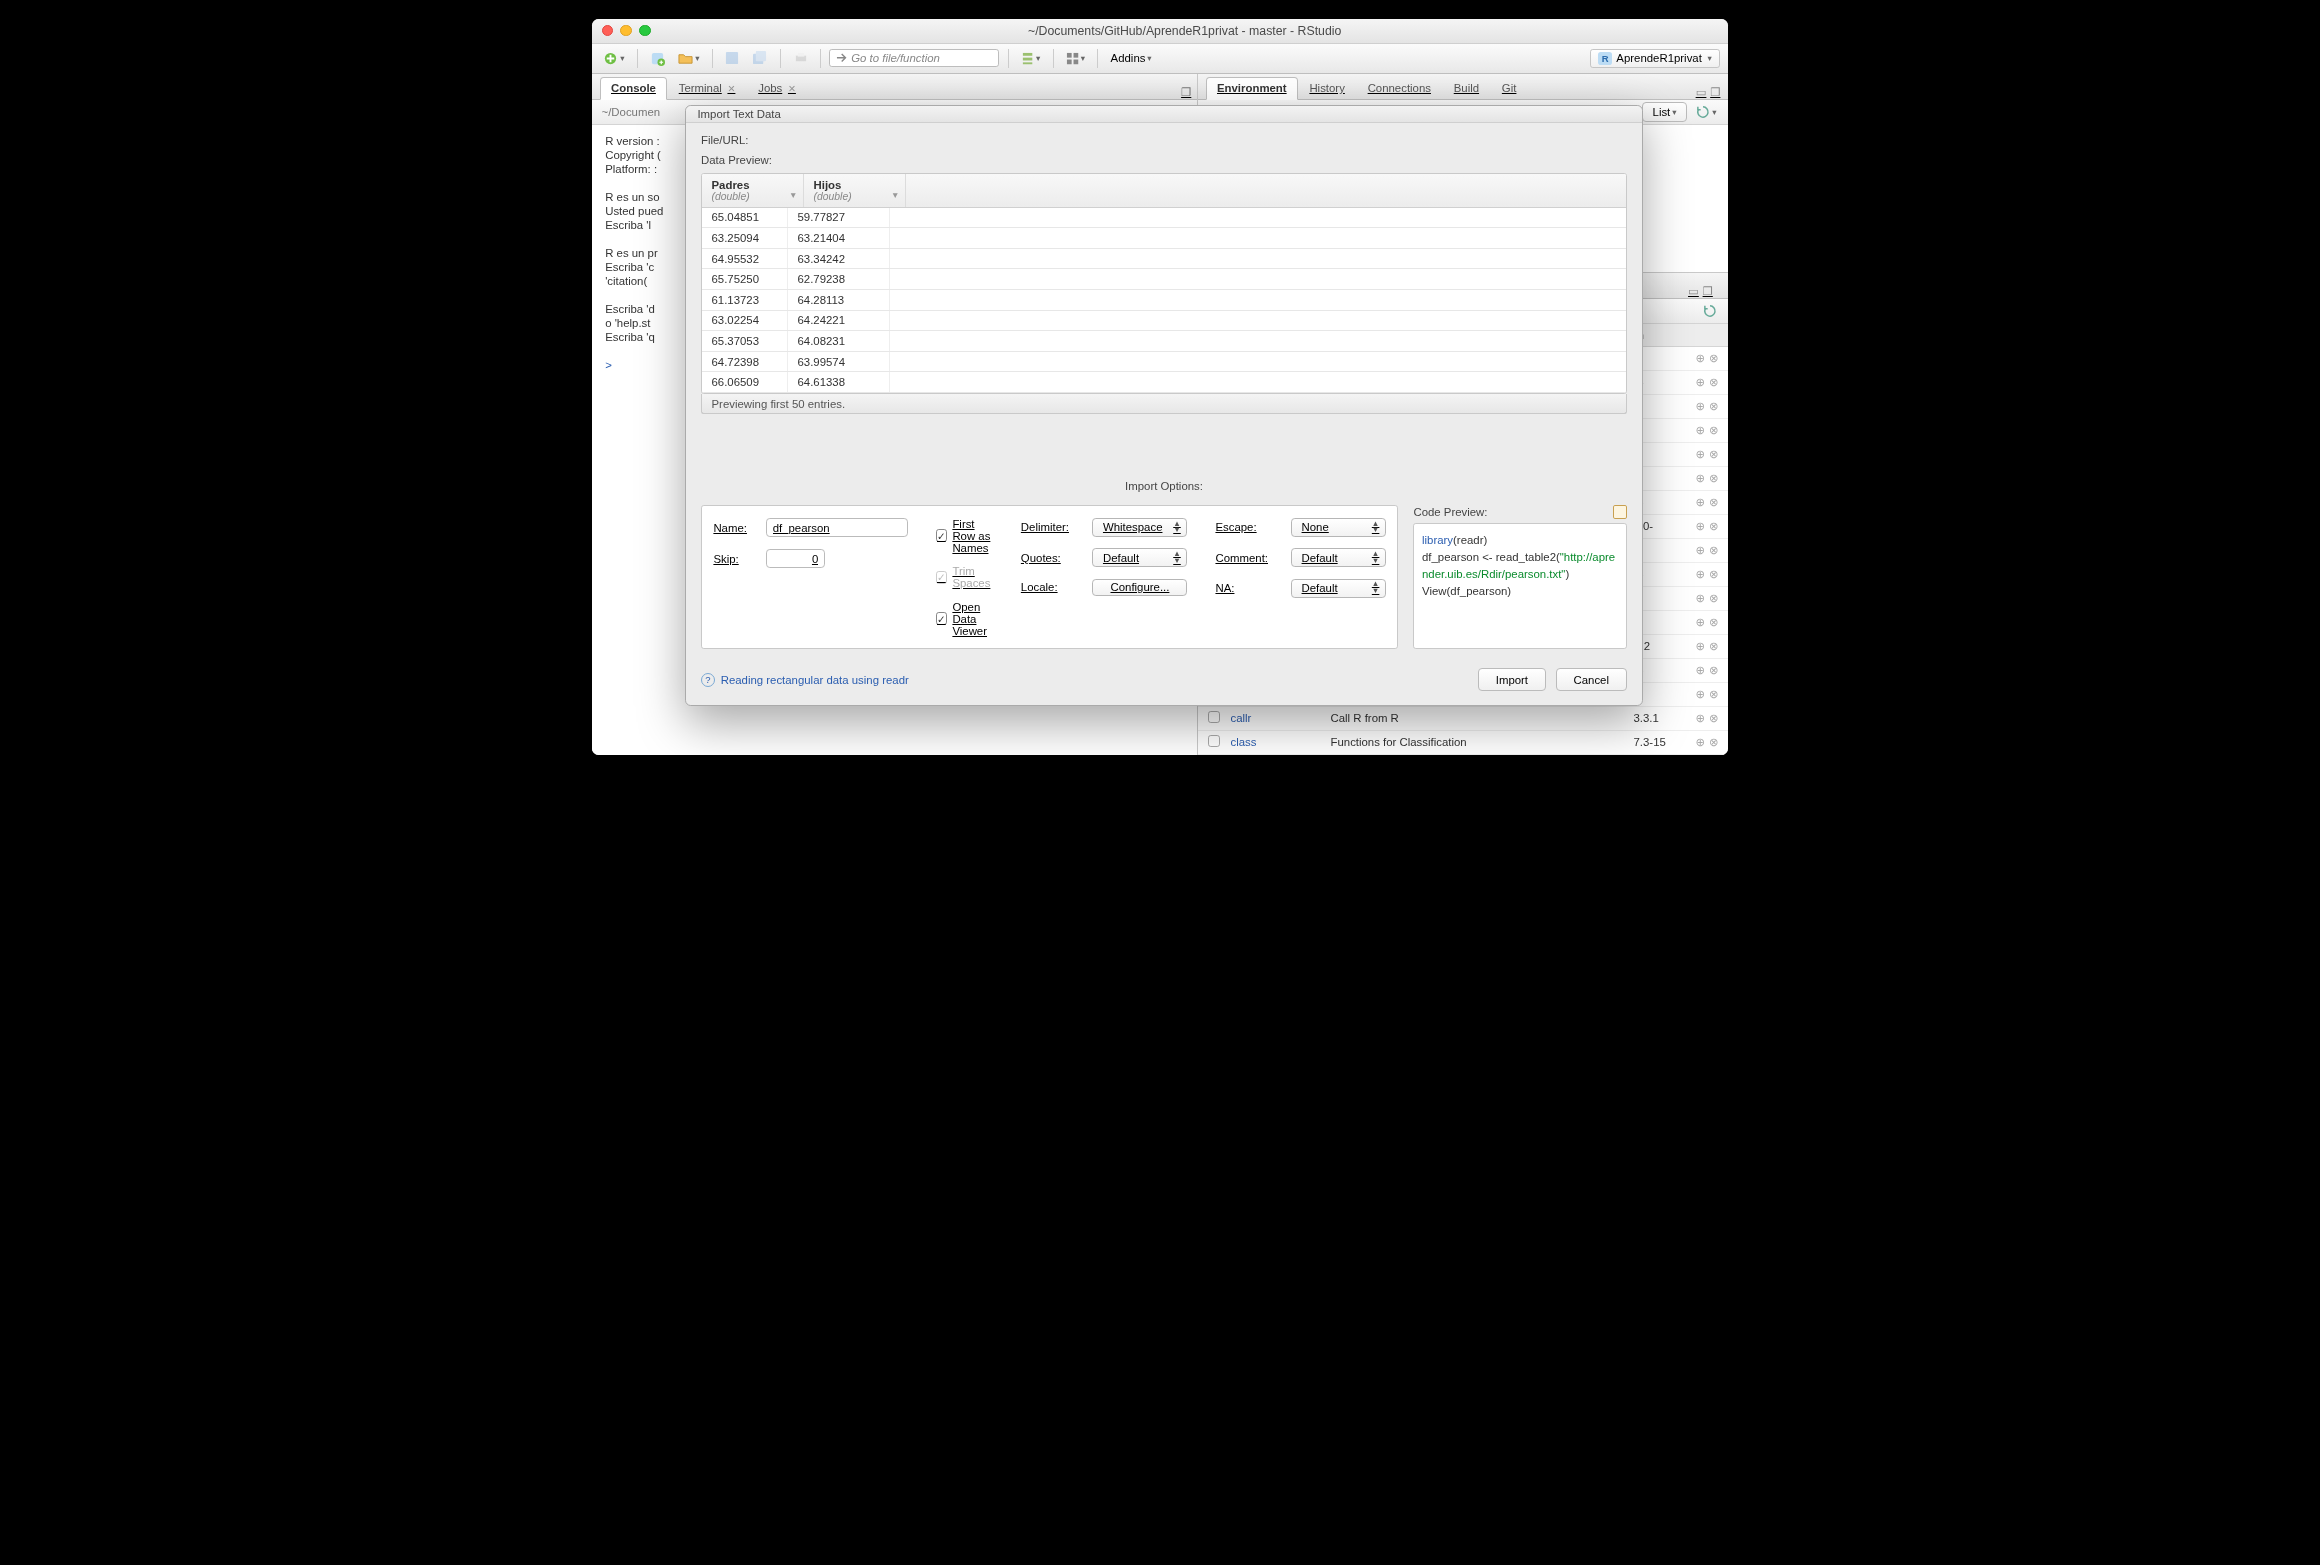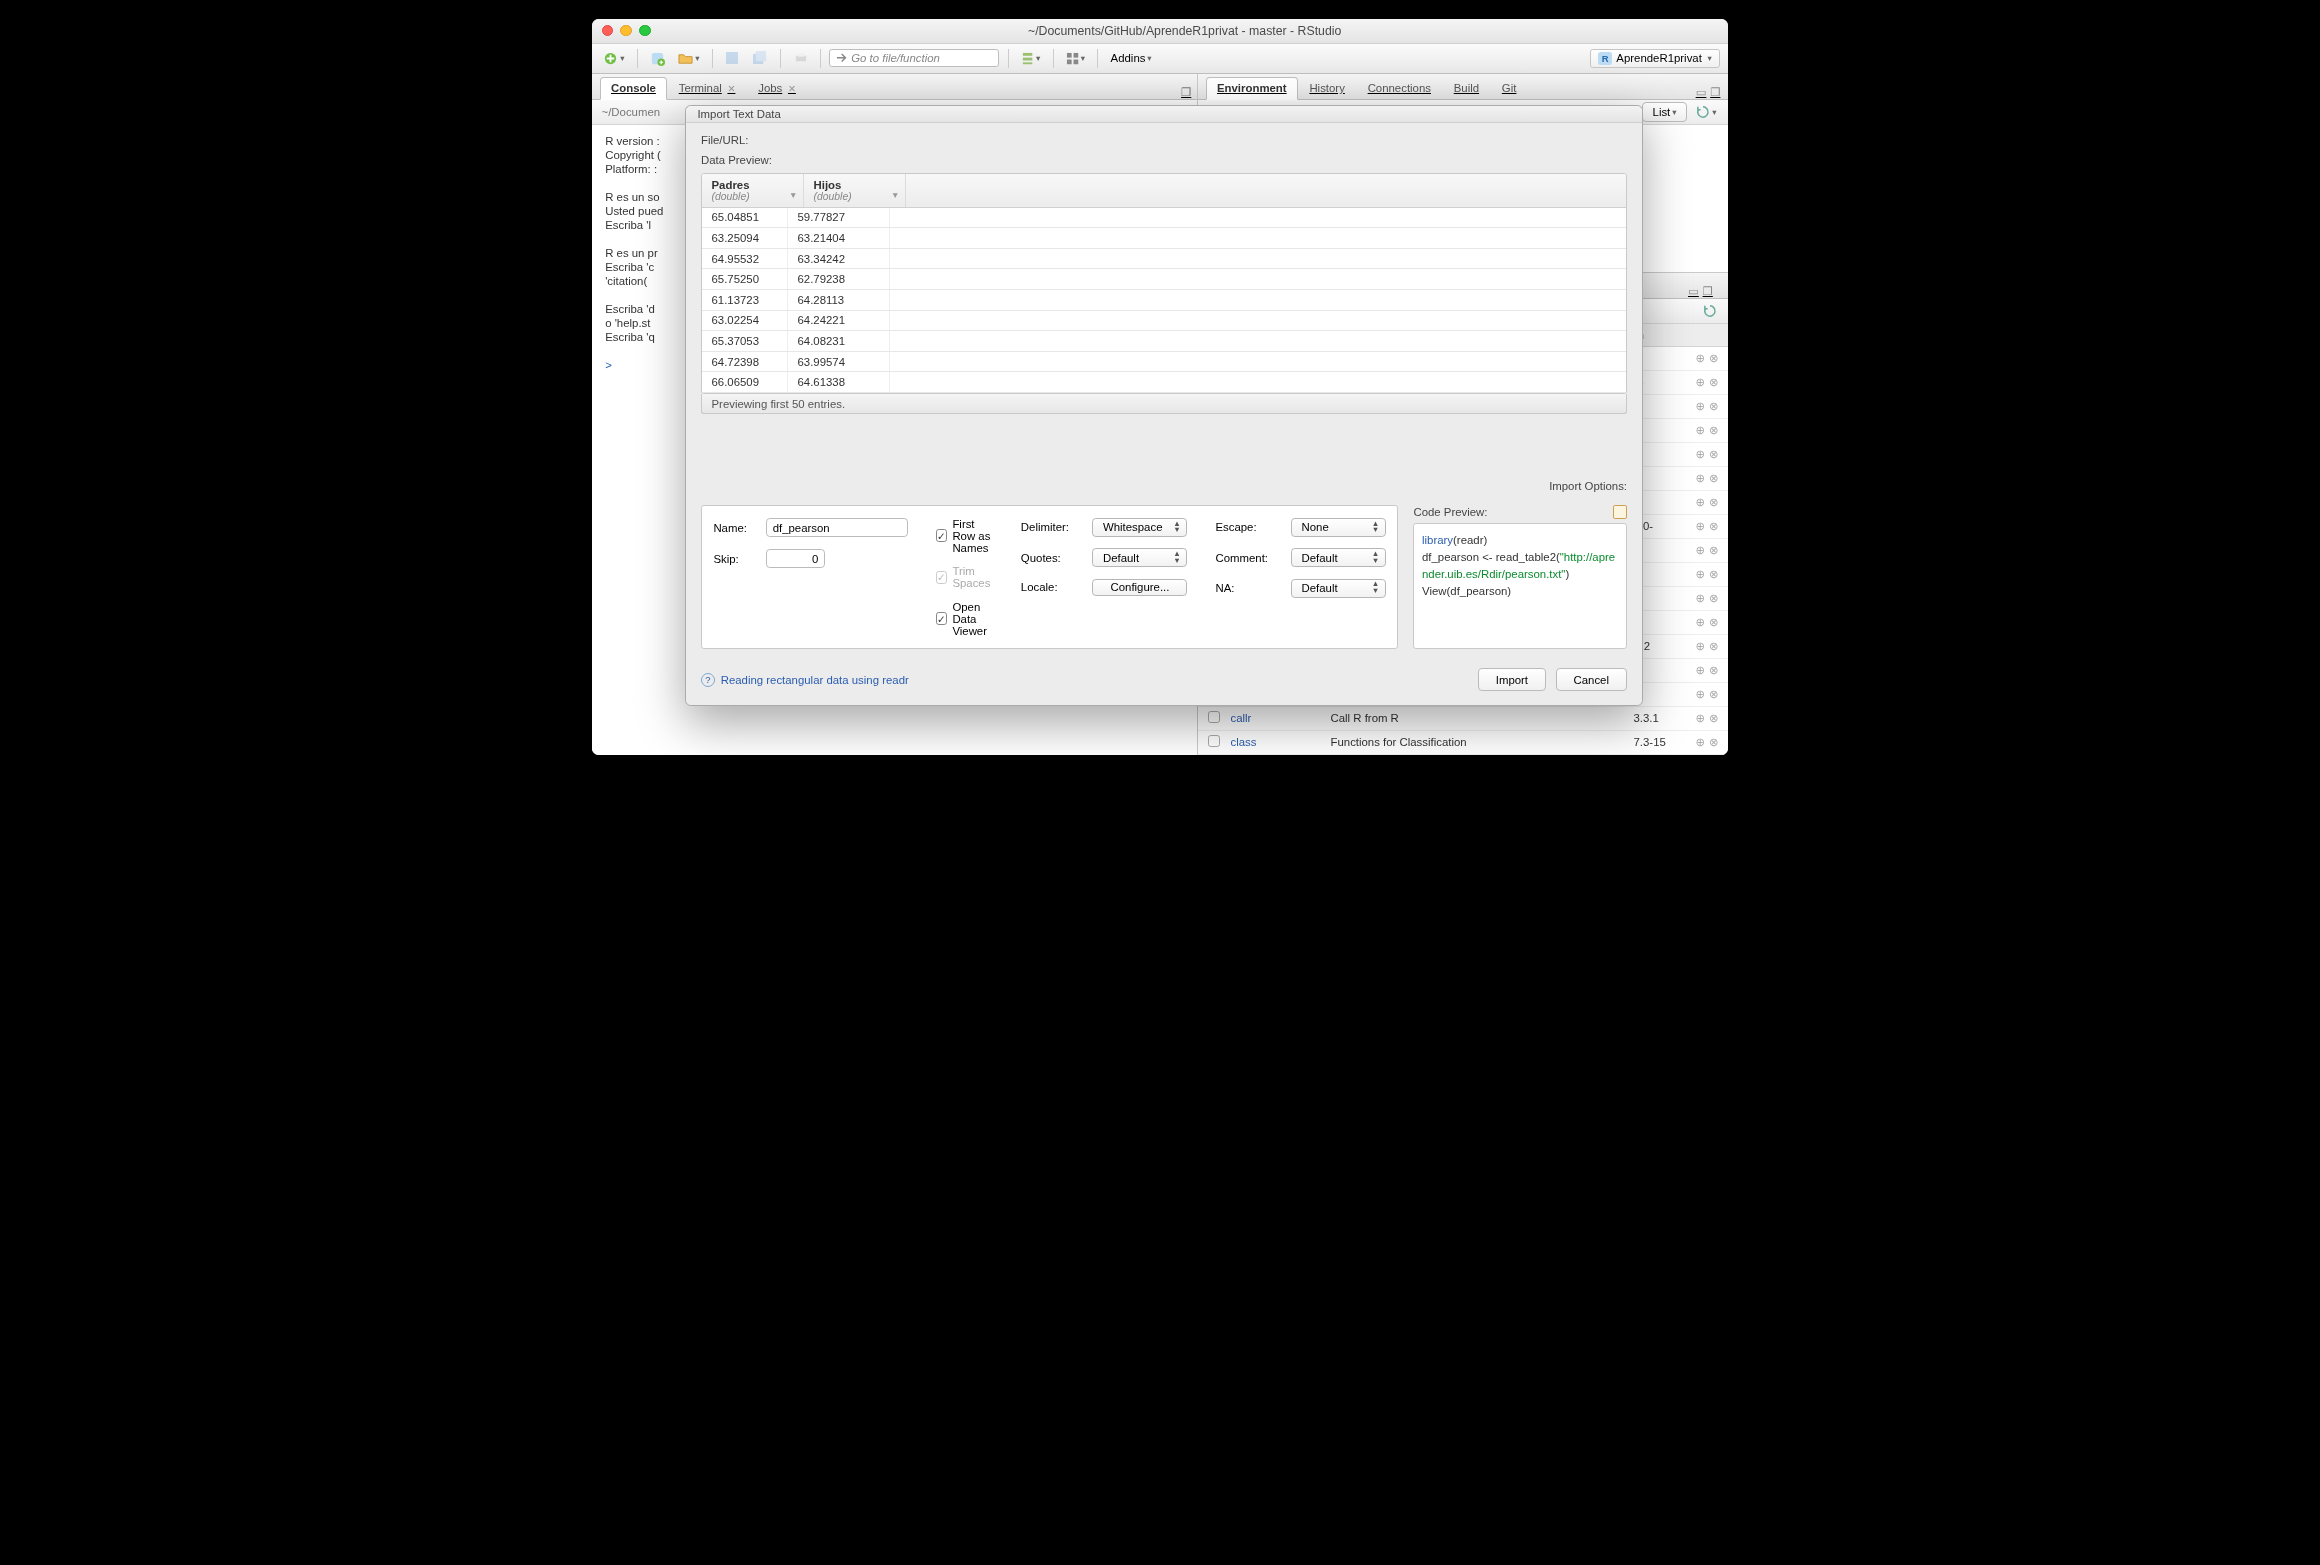--- a/index.html
+++ b/index.html
@@ -61,21 +61,21 @@
 .th .sub{color:#888;font-style:italic;font-size:10.4px;}
 .th .dd{position:absolute;right:5.7px;bottom:6.6px;color:#999;font-size:8.5px;}
 .th.c-a{width:102px;}
 .th.c-b{width:102px;}
 .trow{display:flex;border-bottom:0.9px solid #e7e7e7;}
 .td{padding:3.8px 9.5px;border-right:0.9px solid #eee;color:#333;}
 .td.c-a{width:86px;}
 .td.c-b{width:102px;}
 .preview-foot{background:linear-gradient(#f4f4f4,#e7e7e7);border:0.9px solid #c9c9c9;border-top:none;padding:3.8px 9.5px;color:#555;border-radius:0 0 2.8px 2.8px;}
 .opts{display:flex;gap:15px;margin-top:5.7px;}
-.opts-left{flex:1;background:#fff;border:0.9px solid #c9c9c9;border-radius:2.8px;padding:11.4px;display:flex;gap:28px;}
+.opts-left{flex:1;background:#fff;border:0.9px solid #c9c9c9;border-radius:2.8px;padding:11.4px;display:flex;gap:28px;text-decoration:underline;}
 .optcol{display:flex;flex-direction:column;gap:11.4px;}
 .optcol .field{display:flex;align-items:center;gap:7.6px;}
 .optcol label{min-width:45px;}
 .shortinput{width:142px;background:#fff;border:0.9px solid #bbb;border-radius:3.8px;padding:2.8px 5.7px;}
 .numinput{width:59px;text-align:right;background:#fff;border:0.9px solid #bbb;border-radius:3.8px;padding:2.8px 5.7px;}
 .chk{display:flex;align-items:center;gap:5.7px;}
 .chk .box{width:13.2px;height:13.2px;border:0.9px solid #888;border-radius:2.8px;background:#fff;display:inline-flex;align-items:center;justify-content:center;font-size:10.4px;color:#333;}
 .chk.disabled{color:#aaa;}
 .chk.disabled .box{border-color:#ccc;color:#bbb;}
 .sel{display:inline-flex;align-items:center;justify-content:space-between;background:linear-gradient(#fff,#f2f2f2);border:0.9px solid #b6b6b6;border-radius:3.8px;padding:1.9px 5.7px 1.9px 9.5px;width:95px;cursor:pointer;}
@@ -514,21 +514,21 @@
                 <div class="trow">
                   <div class="td c-a">66.06509</div>
                   <div class="td c-b">64.61338</div>
                   <div class="td" style="flex:1;border-right:none"></div>
                 </div>
               </div>
           </div>
           <div class="preview-foot">Previewing first 50 entries.</div>
         </div>
 
-        <div style="display:flex;justify-content:flex-end;align-items:flex-end">
+        <div style="display:flex;justify-content:center;align-items:flex-end">
           <label class="section-label">Import Options:</label>
         </div>
         <div class="opts">
           <div class="opts-left">
             <div class="optcol">
               <div class="field">
                 <label>Name:</label>
                 <input class="shortinput" value="df_pearson" style="">
               </div>
               <div class="field">

